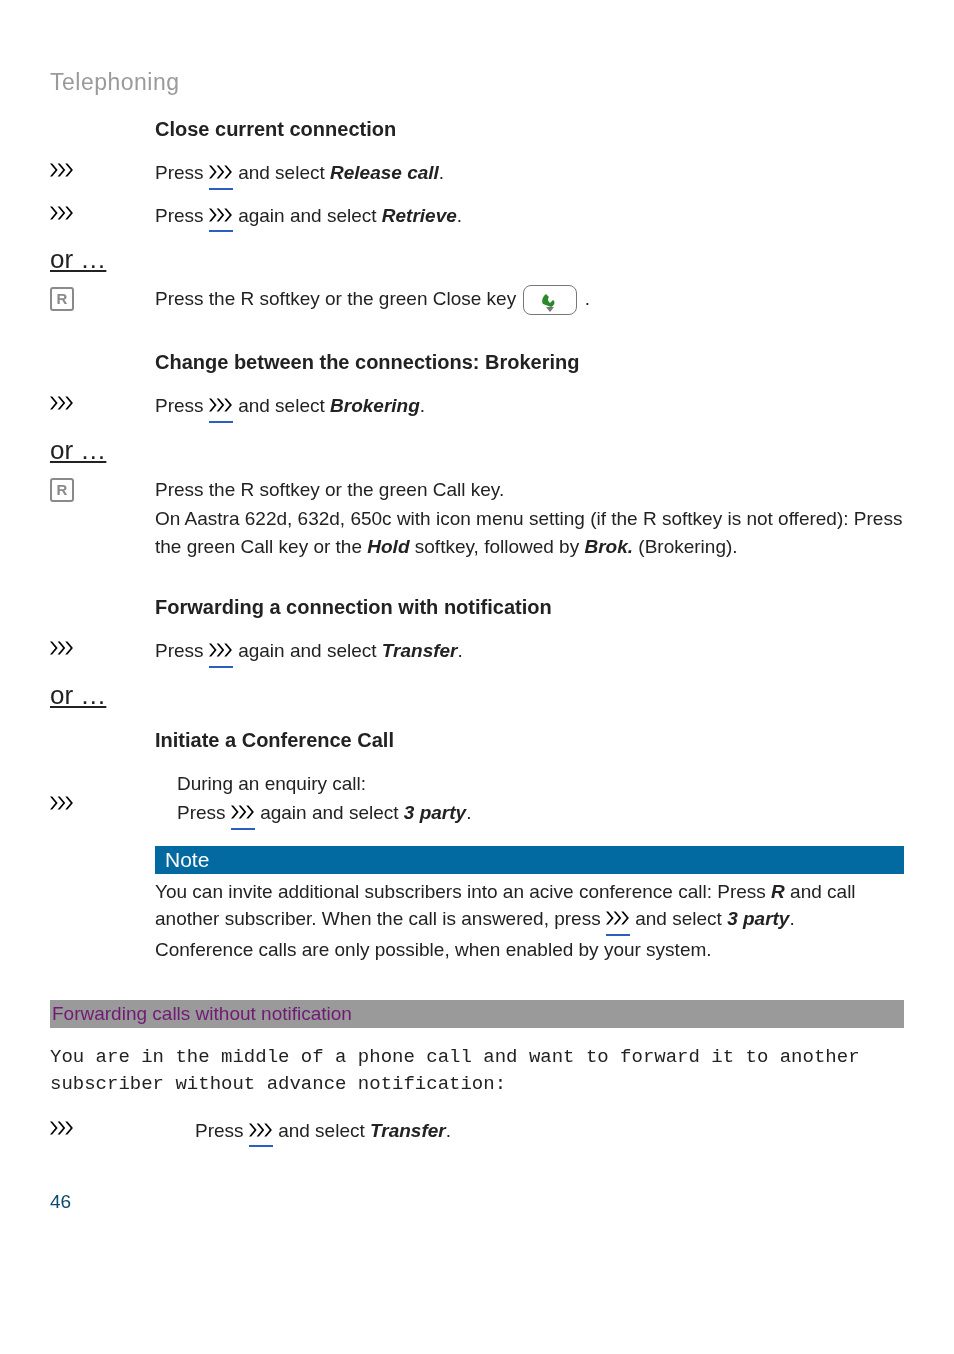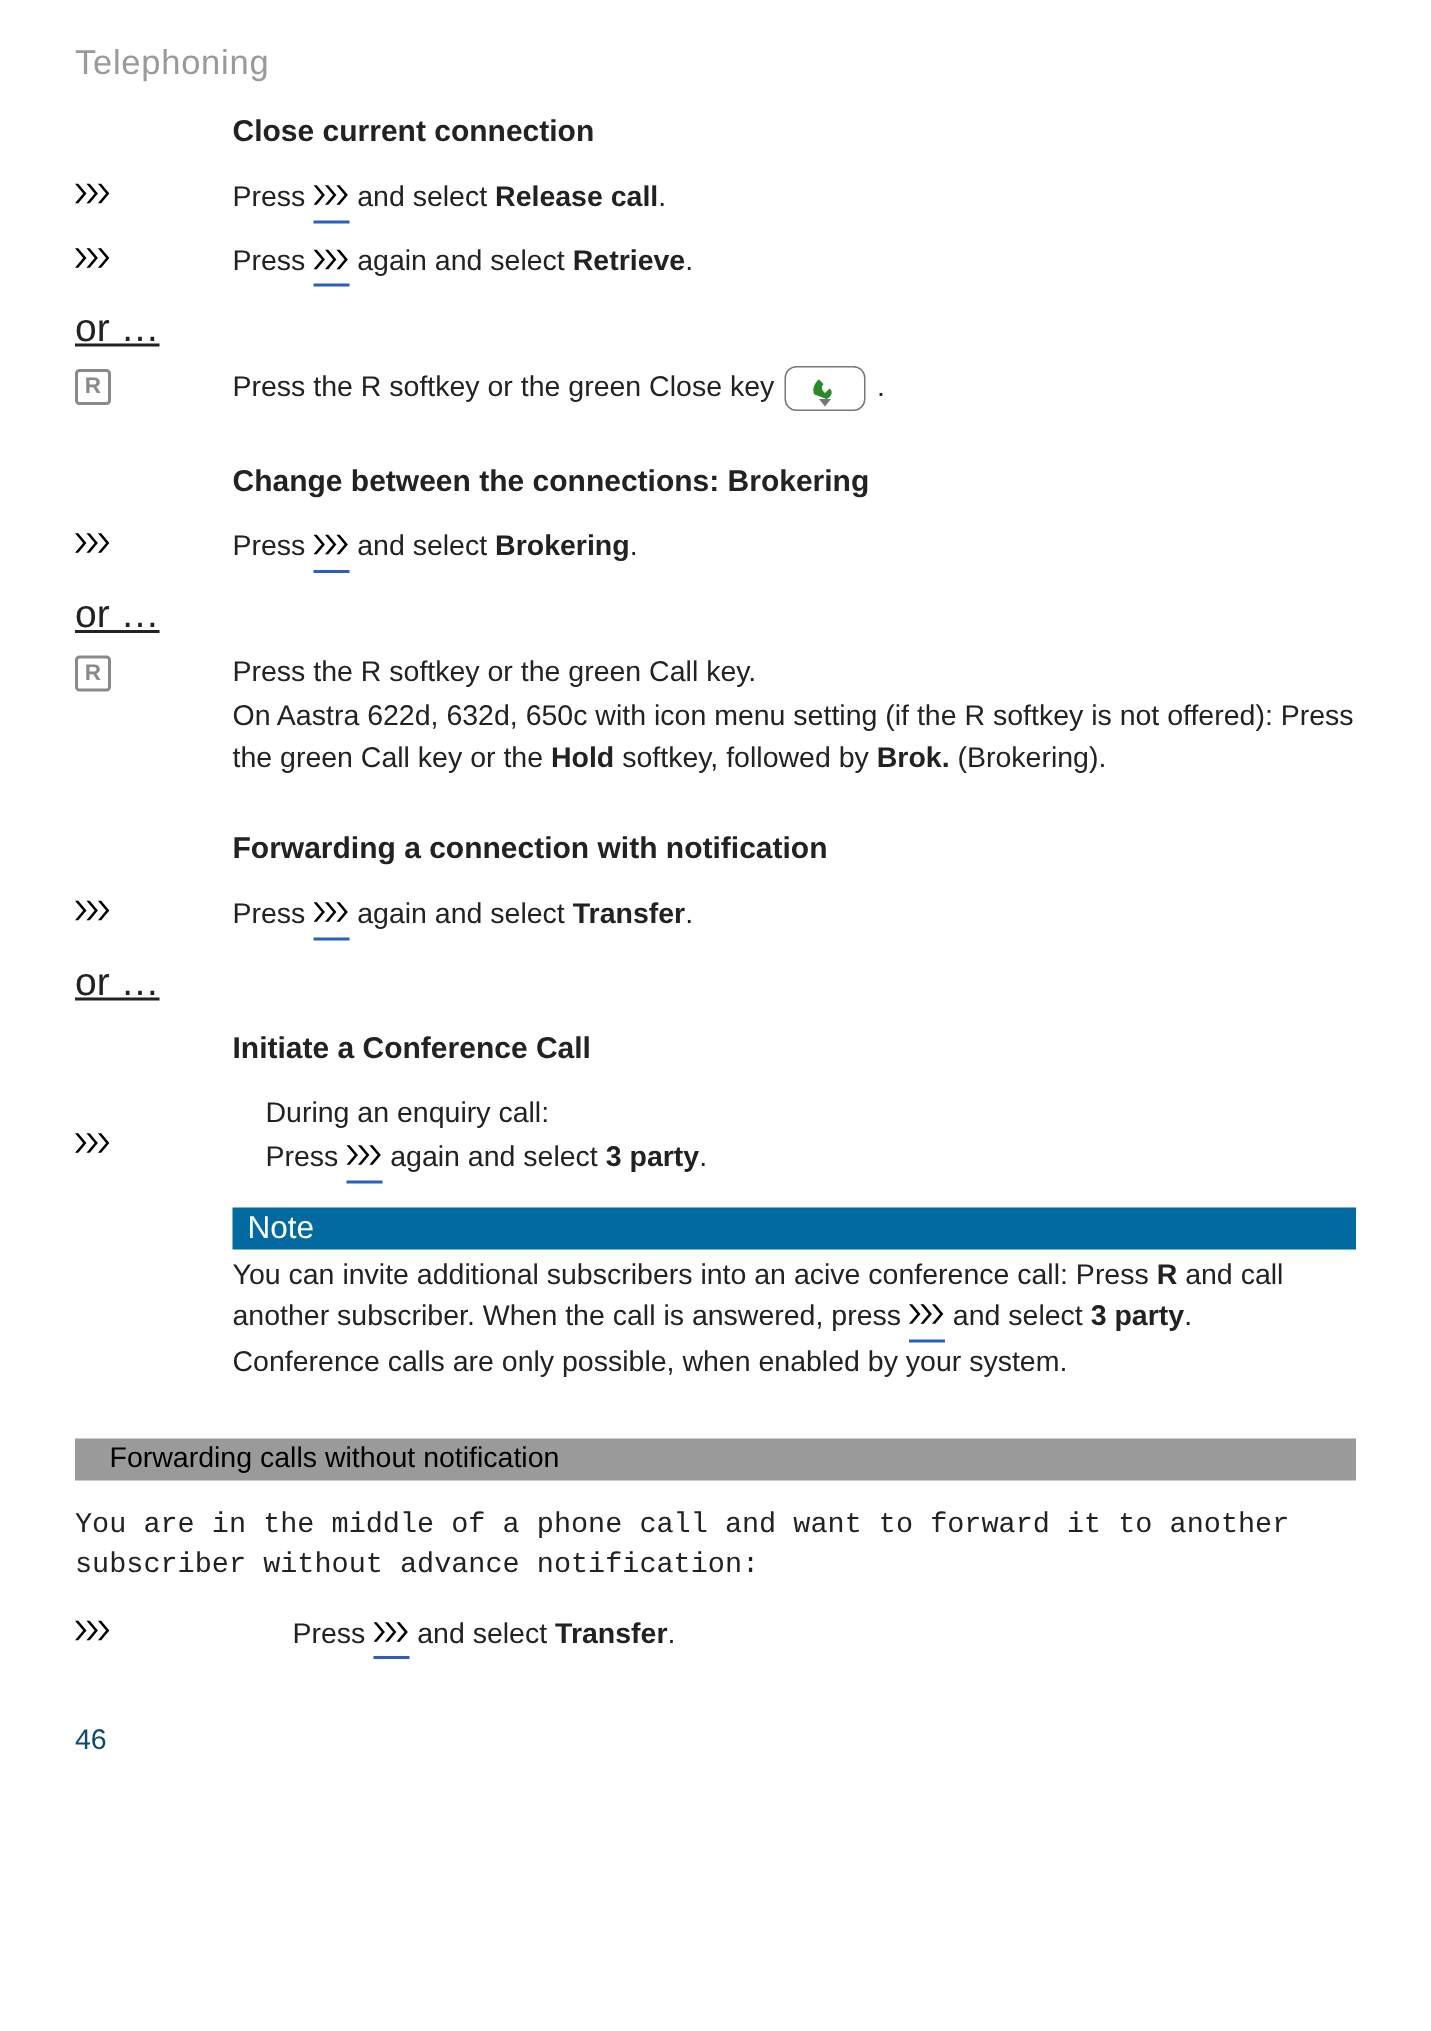--- a/index.html
+++ b/index.html
@@ -7,20 +7,21 @@
     padding: 0;
     background: #fff;
     font-family: "Myriad Pro", "Segoe UI", "Helvetica Neue", Arial, sans-serif;
     color: #222;
     width: 954px;
   }
   .page {
     padding: 28px 50px 40px 50px;
     box-sizing: border-box;
     width: 954px;
+    margin-top: 41px;
   }
   .running-head {
     color: #9a9a9a;
     font-size: 23px;
     letter-spacing: 0.5px;
     margin-bottom: 12px;
   }
   .section-heading {
     font-weight: 700;
     font-size: 20px;
@@ -43,41 +44,41 @@
     flex: 1 1 auto;
     font-size: 19px;
     line-height: 1.45;
   }
   .body p { margin: 0 0 2px 0; }
   .or-line {
     font-size: 26px;
     margin: 2px 0 6px 0;
     text-decoration: underline;
   }
-  .bold { font-weight: 700; }
+  .bold { font-weight: 700; font-style: italic; }
   .indent-block { margin-left: 105px; }
   .note-bar {
     background: #0369a1;
     color: #fff;
     font-size: 21px;
     padding: 2px 10px;
     margin: 14px 0 4px 0;
     width: 100%;
     box-sizing: border-box;
   }
   .note-body {
     font-size: 19px;
     line-height: 1.45;
     margin-bottom: 36px;
   }
   .band {
     background: #9a9a9a;
-    color: #000000;
-    font-size: 19px;
-    padding: 3px 23px;
+    color: #701a75;
+    font-size: 19px;
+    padding: 3px 2px;
     margin: 28px 0 16px 0;
     display: block;
   }
   .para {
     font-size: 19px;
     line-height: 1.45;
     margin: 0 0 18px 0;
     font-family: Liberation Mono, monospace;
   }
   .pagenum {

